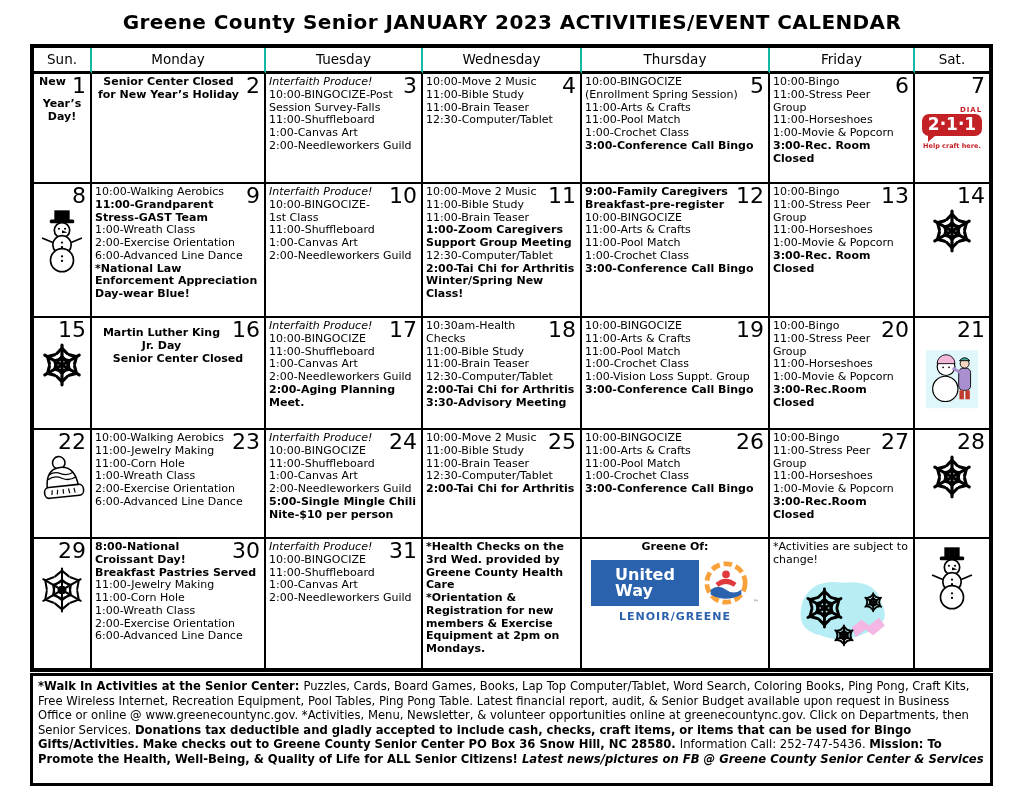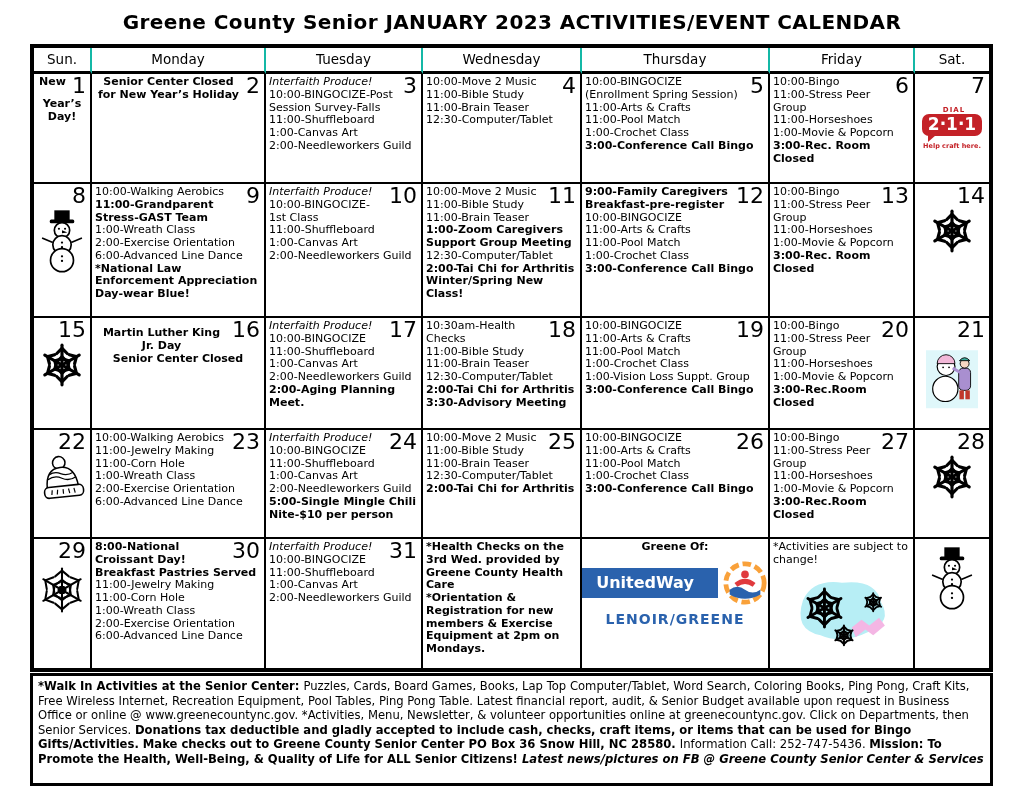--- a/index.html
+++ b/index.html
@@ -19,33 +19,33 @@
   .cell.lastrow { border-bottom:none; }
   .daynum { float:right; font-size:22px; line-height:.95; margin:0 1px 1px 4px; }
   .ln { margin:0; }
   .ln.b { font-weight:bold; }
   .ln.i { font-style:italic; }
   .ln.c { text-align:center; }
   .ln.gap { margin-top:7px; }
   .icon-wrap { display:flex; justify-content:center; align-items:center; margin-top:4px; clear:right; }
   
   .dial211 { text-align:center; margin-top:8px; color:var(--red); }
-  .dial211 .dial { font-size:7px; font-weight:bold; letter-spacing:1px; text-align:center; margin-left:4px; }
+  .dial211 .dial { font-size:7px; font-weight:bold; letter-spacing:1px; text-align:right; margin-left:4px; }
   .dial211 .bubble { display:inline-block; background:var(--red); color:#fff; font-weight:bold;
                      font-size:17px; padding:2px 6px 3px; border-radius:7px; position:relative; line-height:1; }
   .dial211 .bubble::after { content:""; position:absolute; left:6px; bottom:-6px; width:0; height:0;
                      border-left:8px solid var(--red); border-bottom:7px solid transparent; }
   .dial211 .tag { font-size:6.5px; font-weight:bold; margin-top:7px; }
   
   .uw { text-align:center; margin-top:2px; }
   .uw-top { display:flex; justify-content:center; align-items:center; gap:4px; }
   .uw-box { background:var(--uw-blue); color:#fff; font-weight:bold; font-size:16px; line-height:1.02;
-            padding:7px 24px; text-align:left; display:flex; flex-direction:row; }
+            padding:7px 24px; text-align:left; display:flex; flex-direction:column; }
   .uw-tm { font-size:6px; align-self:flex-end; color:#555; }
-  .uw-region { color:var(--uw-blue); font-weight:bold; font-size:14px; letter-spacing:1px; margin-top:5px; }
+  .uw-region { color:var(--uw-blue); font-weight:bold; font-size:11px; letter-spacing:1px; margin-top:5px; }
   
   .footer { position:absolute; left:30px; top:673px; width:963px; height:113px;
             border:3px solid #000; padding:3px 5px; font-size:11.6px; line-height:1.26; }
   .footer b { font-weight:bold; }
   .footer .it { font-style:italic; font-weight:bold; }
 </style>
 </head>
 <body>
 
 <div class="page">

